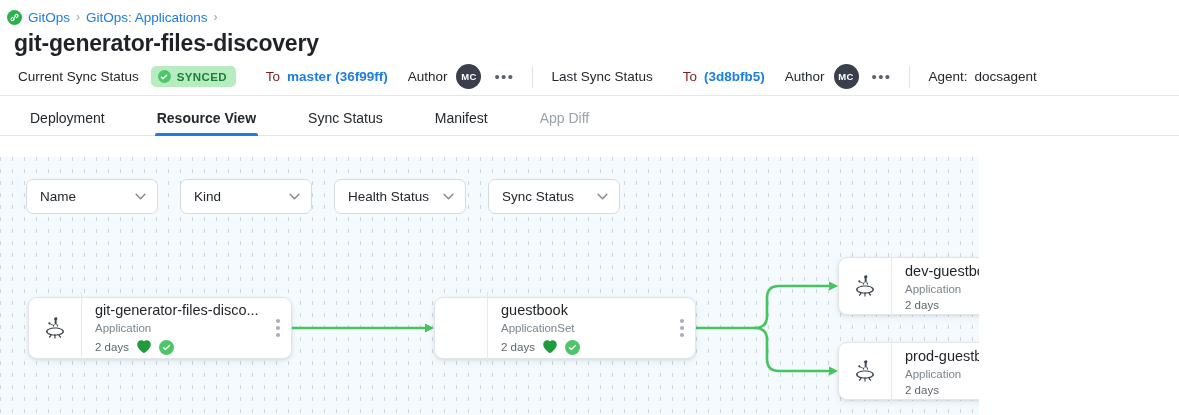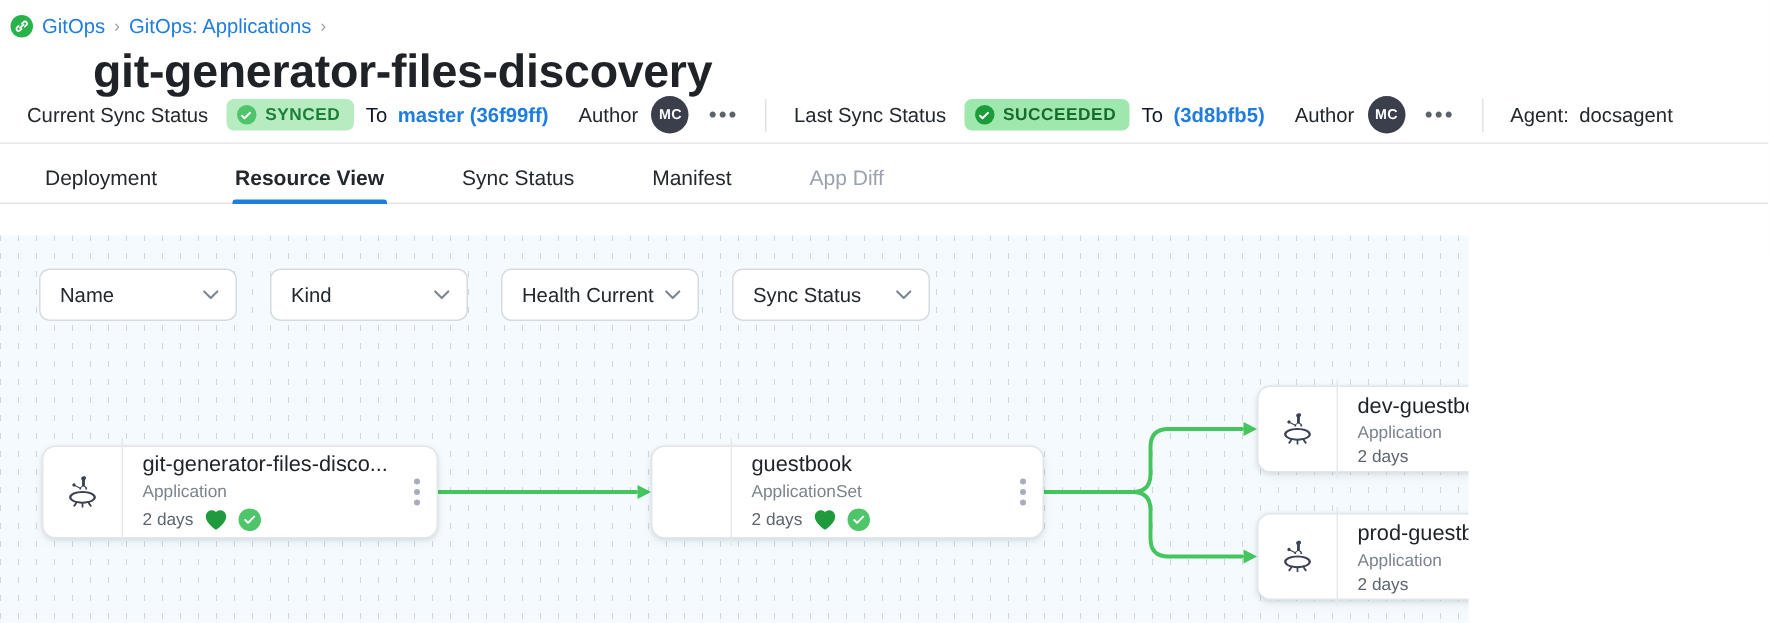--- a/index.html
+++ b/index.html
@@ -23,24 +23,23 @@
     background: #27b34a; display: inline-flex;
     align-items: center; justify-content: center; flex: none;
   }
   .bc-logo svg { display:block; }
   .bc-link { color: #1e7de0; cursor: pointer; white-space: nowrap; }
   .bc-sep { color: #9aa3ad; font-size: 12px; }
 
   
   .page-title {
     padding: 6px 0 0 14px;
-    font-size: 31px; font-weight: bold;
+    font-size: 23px; font-weight: bold;
     color: #1f2328; letter-spacing: -0.2px;
     height: 34px;
-    margin-left: 48px;
   }
 
   
   .statusbar {
     display: flex; align-items: center;
     height: 38px; padding: 0 0 0 18px;
     font-size: 13.5px; color: #2b2f33;
     border-bottom: 1px solid #e6e8eb;
   }
   .sb-label { color: #23282d; white-space: nowrap; }
@@ -53,21 +52,21 @@
   }
   .badge.synced { background:#b6ecc0; color:#1a7f37; }
   .badge.succeeded { background:#9fe8ad; color:#176c2c; }
   .badge .ck {
     width: 13px; height: 13px; border-radius: 50%;
     display:inline-flex; align-items:center; justify-content:center; flex:none;
   }
   .badge.synced .ck { background:#4fc56a; }
   .badge.succeeded .ck { background:#1a9c39; }
   .badge .ck svg { display:block; }
-  .sb-to { color:#0f172a; margin-left:8px; }
+  .sb-to { color:#7f1d1d; margin-left:30px; }
   .sb-rev { color:#1e7de0; font-weight:bold; margin-left:7px; white-space:nowrap; cursor:pointer;}
   .sb-author { margin-left:20px; color:#23282d; }
   .avatar {
     width: 25px; height: 25px; border-radius:50%;
     background:#3b3f4c; color:#fff; font-size:9.5px; font-weight:bold;
     display:inline-flex; align-items:center; justify-content:center;
     margin-left:9px; letter-spacing:.3px; flex:none;
   }
   .dots-h { margin-left:13px; color:#5b626b; letter-spacing:1.4px; font-size:15px; line-height:8px; cursor:pointer; }
   .sb-divider { width:1px; height:22px; background:#dfe2e6; margin:0 18px; flex:none; }
@@ -197,28 +196,20 @@
     </span>
     <span class="sb-to">To</span>
     <span class="sb-rev">master (36f99ff)</span>
     <span class="sb-author">Author</span>
     <span class="avatar">MC</span>
     <span class="dots-h">•••</span>
 
     <span class="sb-divider"></span>
 
     <span class="sb-label">Last Sync Status</span>
-    <span class="badge succeeded" style="margin-left:12px;">
-      <span class="ck">
-        <svg width="8" height="8" viewBox="0 0 24 24" fill="none" stroke="#ffffff" stroke-width="4" stroke-linecap="round" stroke-linejoin="round">
-            <path d="M4 12.5l5 5 11-11"></path>
-          </svg>
-      </span>
-      <span>SUCCEEDED</span>
-    </span>
     <span class="sb-to">To</span>
     <span class="sb-rev">(3d8bfb5)</span>
     <span class="sb-author">Author</span>
     <span class="avatar">MC</span>
     <span class="dots-h">•••</span>
 
     <span class="sb-divider"></span>
 
     <span class="sb-agent">
       <span>Agent:</span><b>docsagent</b>
@@ -246,21 +237,21 @@
         </div>
         <div class="filter">
           <span>Kind</span>
           <span>
             <svg width="11" height="7" viewBox="0 0 12 8" fill="none" stroke="#7d8792" stroke-width="1.6" stroke-linecap="round" stroke-linejoin="round">
               <path d="M1 1.5l5 5 5-5"></path>
             </svg>
           </span>
         </div>
         <div class="filter">
-          <span>Health Current</span>
+          <span>Health Status</span>
           <span>
             <svg width="11" height="7" viewBox="0 0 12 8" fill="none" stroke="#7d8792" stroke-width="1.6" stroke-linecap="round" stroke-linejoin="round">
               <path d="M1 1.5l5 5 5-5"></path>
             </svg>
           </span>
         </div>
         <div class="filter">
           <span>Sync Status</span>
           <span>
             <svg width="11" height="7" viewBox="0 0 12 8" fill="none" stroke="#7d8792" stroke-width="1.6" stroke-linecap="round" stroke-linejoin="round">

